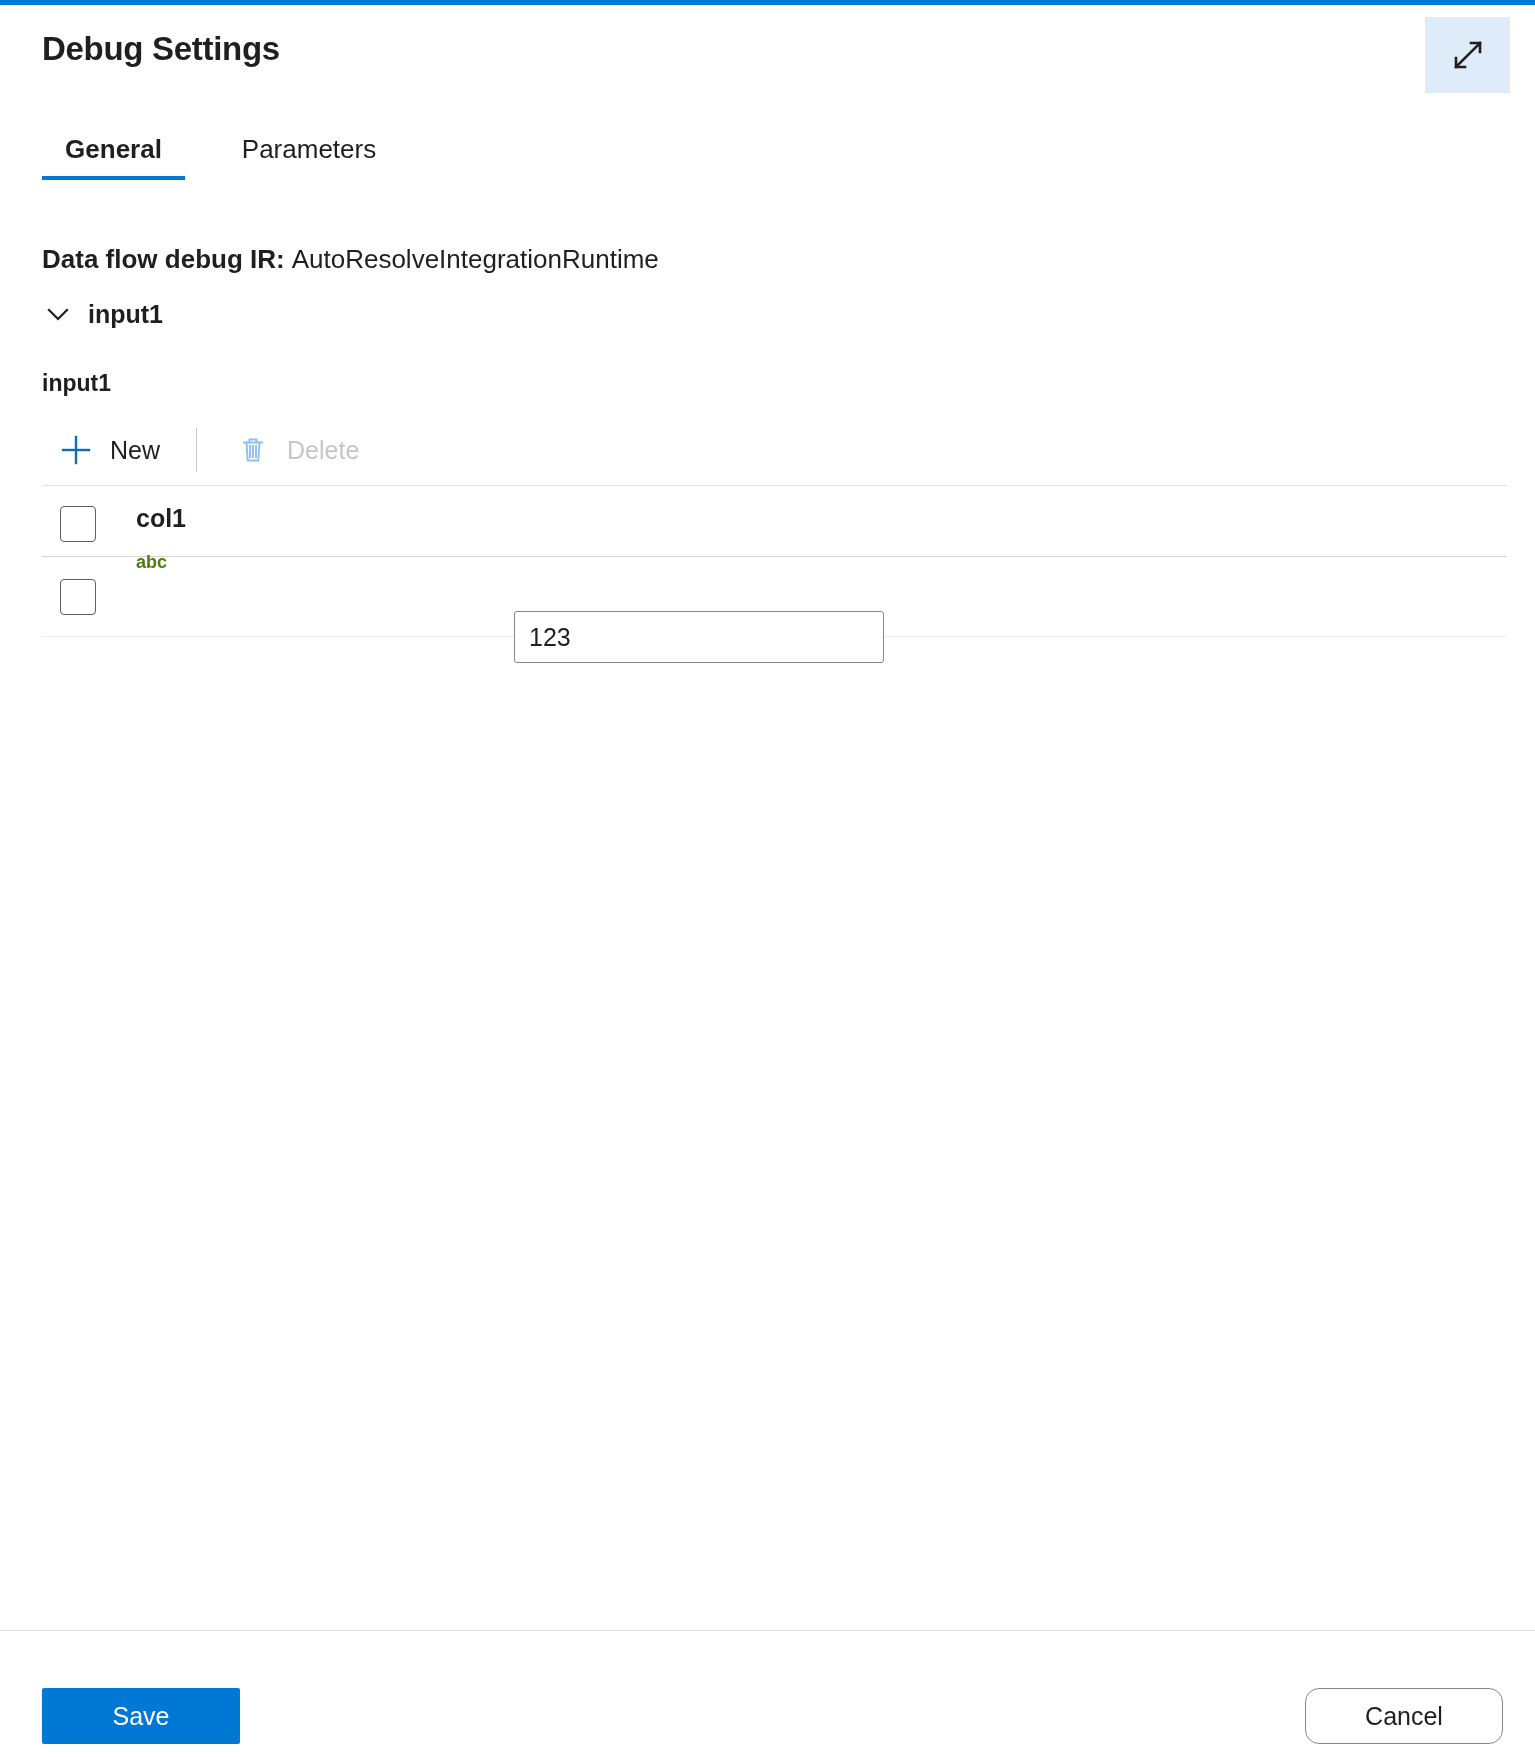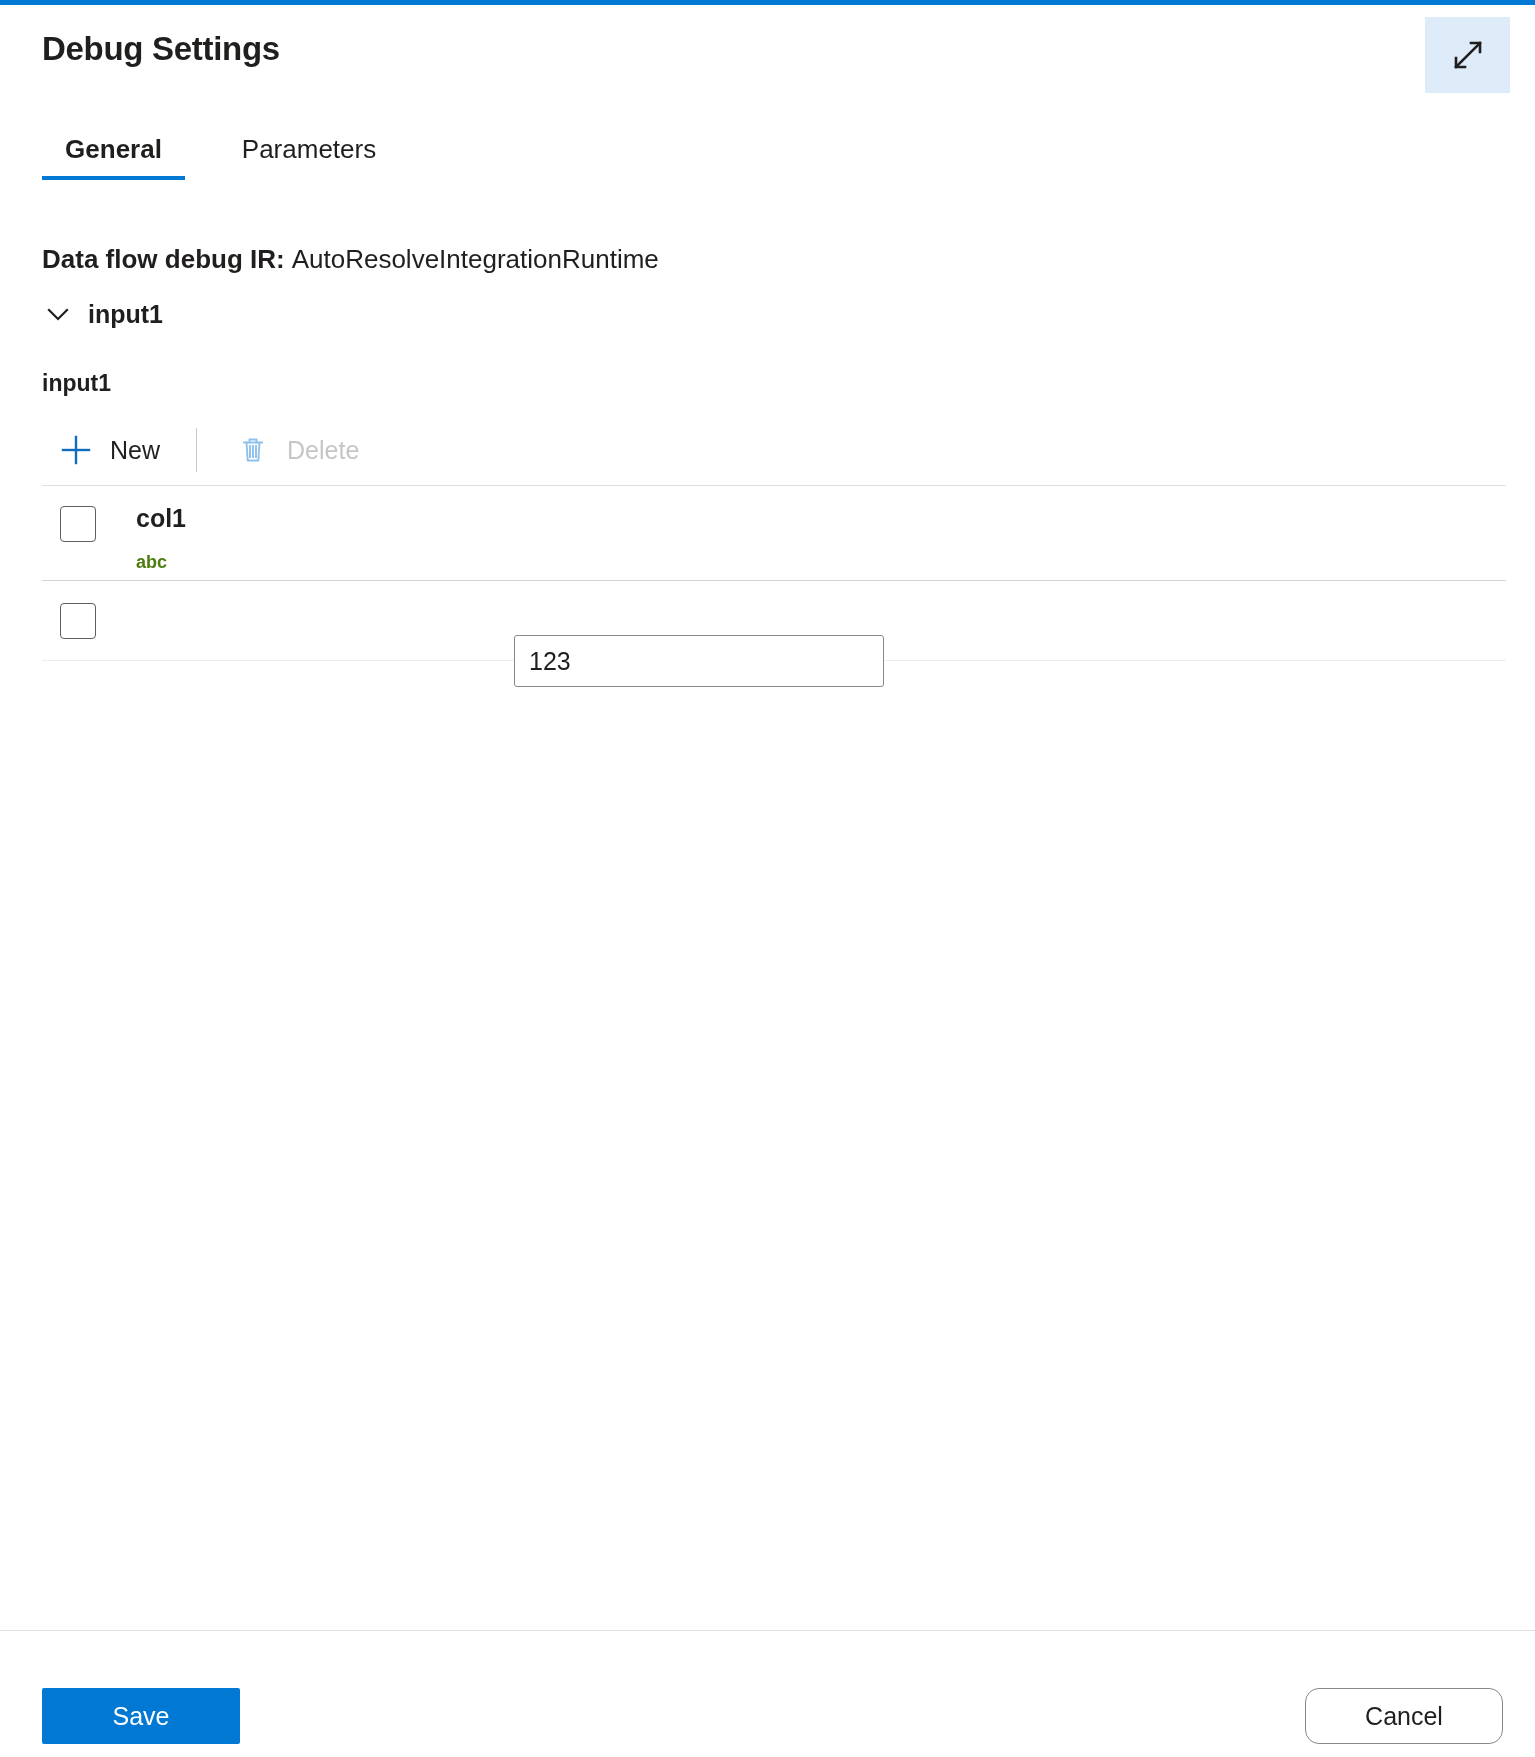--- a/index.html
+++ b/index.html
@@ -190,21 +190,21 @@
     top: 485px;
     width: 1464px;
   }
   .table-row {
     position: relative;
     display: flex;
     align-items: center;
     width: 100%;
   }
   #table-header-row {
-    height: 96px;
+    height: 72px;
     border-top: 1px solid #e1dfdd;
     border-bottom: 1px solid #d6d4d2;
     align-items: flex-start;
   }
   #table-data-row {
     height: 80px;
     border-bottom: 1px solid #ededeb;
   }
   .cell-check {
     width: 94px;

